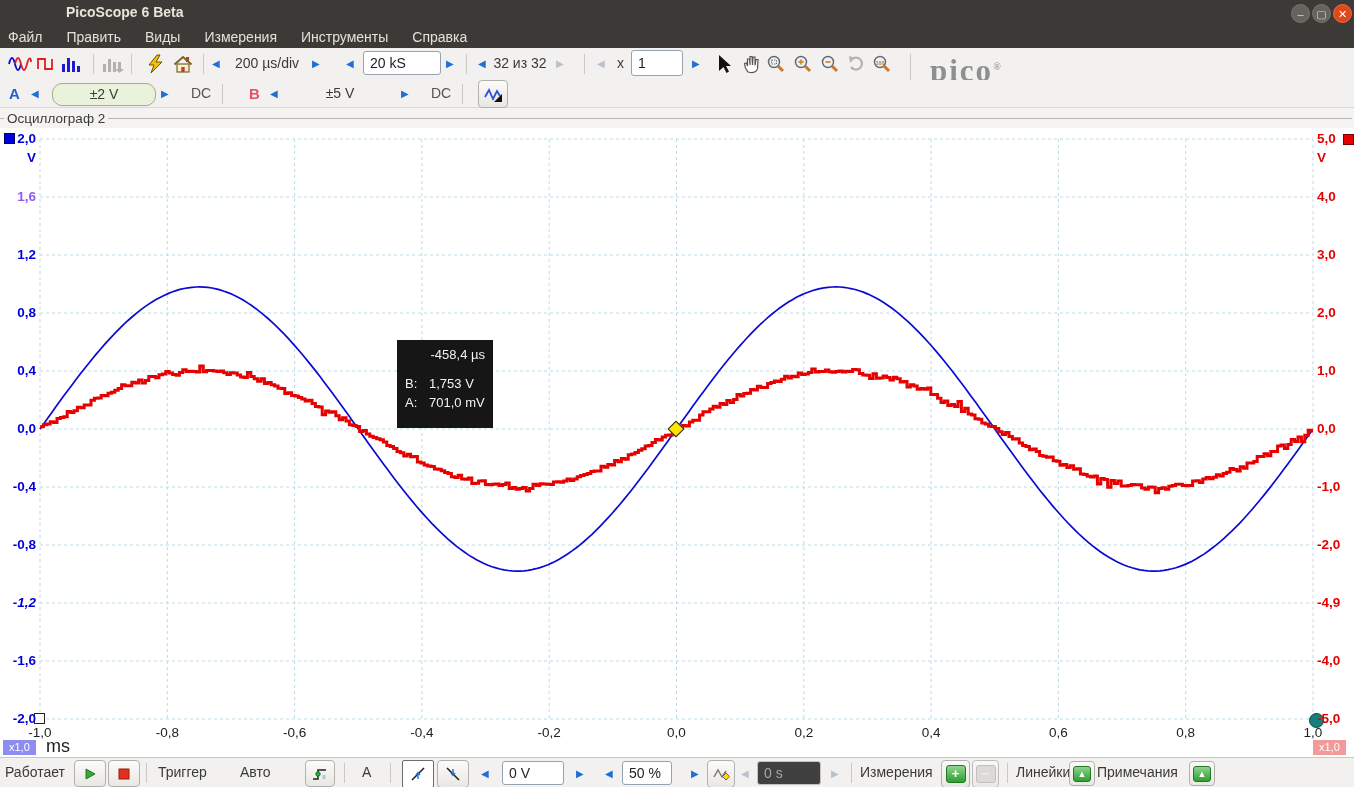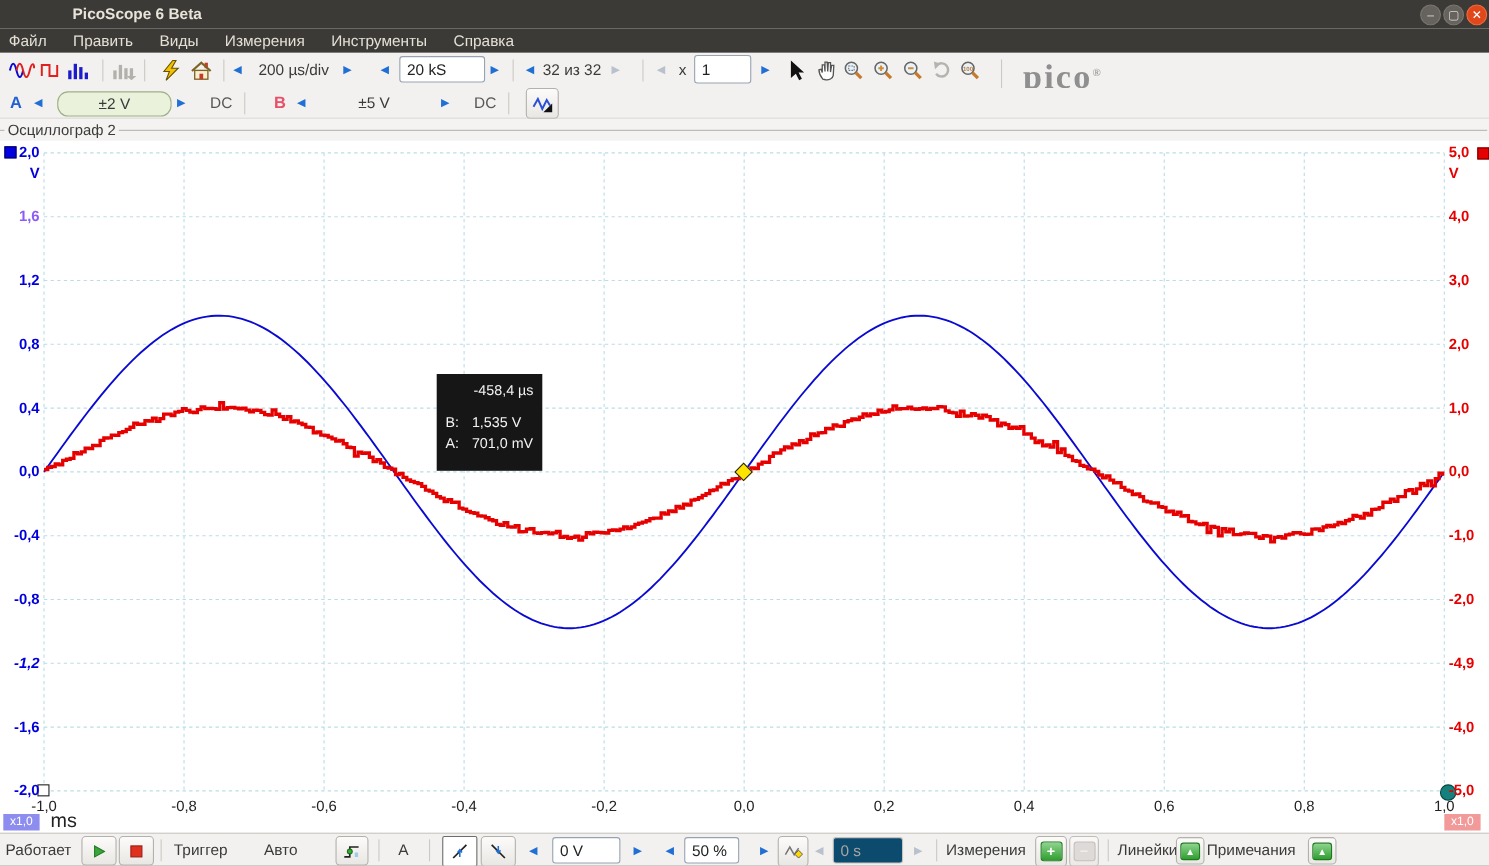--- a/index.html
+++ b/index.html
@@ -19,21 +19,21 @@
   
   #toolbar1{position:absolute;left:0;top:48px;width:1354px;height:32px;background:#f2f1ef;}
   #toolbar2{position:absolute;left:0;top:80px;width:1354px;height:28px;background:#f2f1ef;
             border-bottom:1px solid #dad8d4;box-sizing:border-box;}
   .sep{position:absolute;width:0;border-left:1px solid #ccc9c4;}
   .arw{position:absolute;font-size:10px;color:#1f6fd4;line-height:14px;cursor:pointer;}
   .arw.dis{color:#b9c2cc;}
   .tlbl{position:absolute;font-size:14px;color:#3a3a3a;}
   .inp{position:absolute;height:24px;border:1px solid #97a3b2;border-radius:3px;background:#fff;
        font-family:"Liberation Sans",sans-serif;font-size:14px;color:#222;padding:0 6px;box-sizing:border-box;}
-  .inp:disabled{background:#0c4a6e;color:#a7a5a1;border-color:#c6c4c0;}
+  .inp:disabled{background:#404040;color:#a7a5a1;border-color:#c6c4c0;}
   .ibtn{position:absolute;display:flex;align-items:center;justify-content:center;cursor:pointer;}
   .raised{background:linear-gradient(#fcfbfa,#e9e7e3);border:1px solid #b3b1ac;border-radius:4px;}
   .pressed{background:#fff;border:1px solid #6d6d6d;border-radius:2px;}
   
   #logo{position:absolute;left:918px;top:6px;width:136px;height:50px;}
   #logo .brand{font-family:"Liberation Serif",serif;font-weight:bold;font-size:31px;color:#8f8f8f;
                letter-spacing:2px;line-height:26px;margin-left:12px;}
   #logo sup{font-size:10px;color:#9a9a9a;}
   #logo .sub{font-family:"Liberation Serif",serif;font-size:11px;color:#a8a8a8;letter-spacing:3px;margin-left:44px;margin-top:1px;}
   #logo-waves{position:absolute;left:0px;top:26px;}
@@ -244,21 +244,21 @@
   <div class="handle-sq" style="left:1343px;top:6px;background:#e60000;border:1px solid #700"></div>
   <div style="position:absolute;left:1309px;top:585px;width:15px;height:15px;border-radius:50%;background:#16807c;border:1.5px solid #0a4644;box-sizing:border-box"></div>
 
   <div id="trig-diamond"></div>
 
   <div id="tooltip">
     <div class="time">-458,4 µs</div>
     <div class="rows">
       <div class="row">
             <span class="l">B:</span>
-            <span>1,535 V</span>
+            <span>1,753 V</span>
           </div>
       <div class="row">
             <span class="l">A:</span>
             <span>701,0 mV</span>
           </div>
     </div>
   </div>
 
   <span class="xbadge" style="left:3px;background:#8d8df0">x1,0</span>
   <span class="xbadge" style="left:1313px;background:#f29a9a">x1,0</span>

